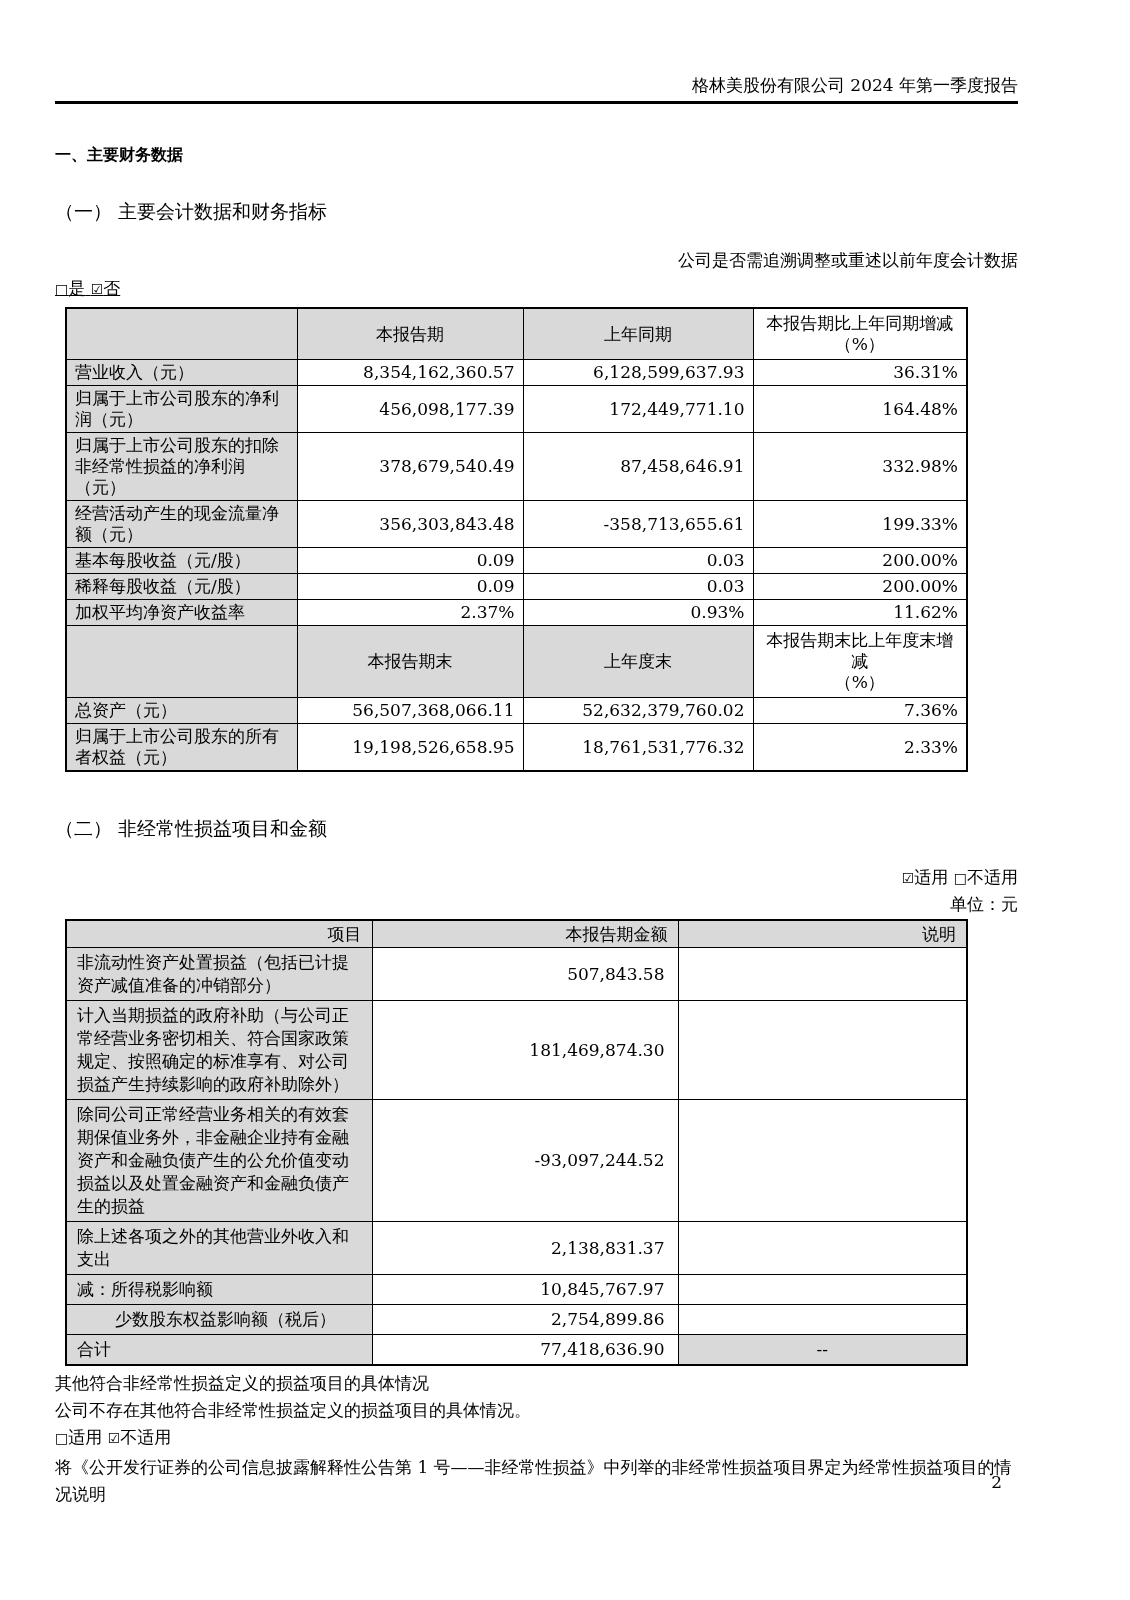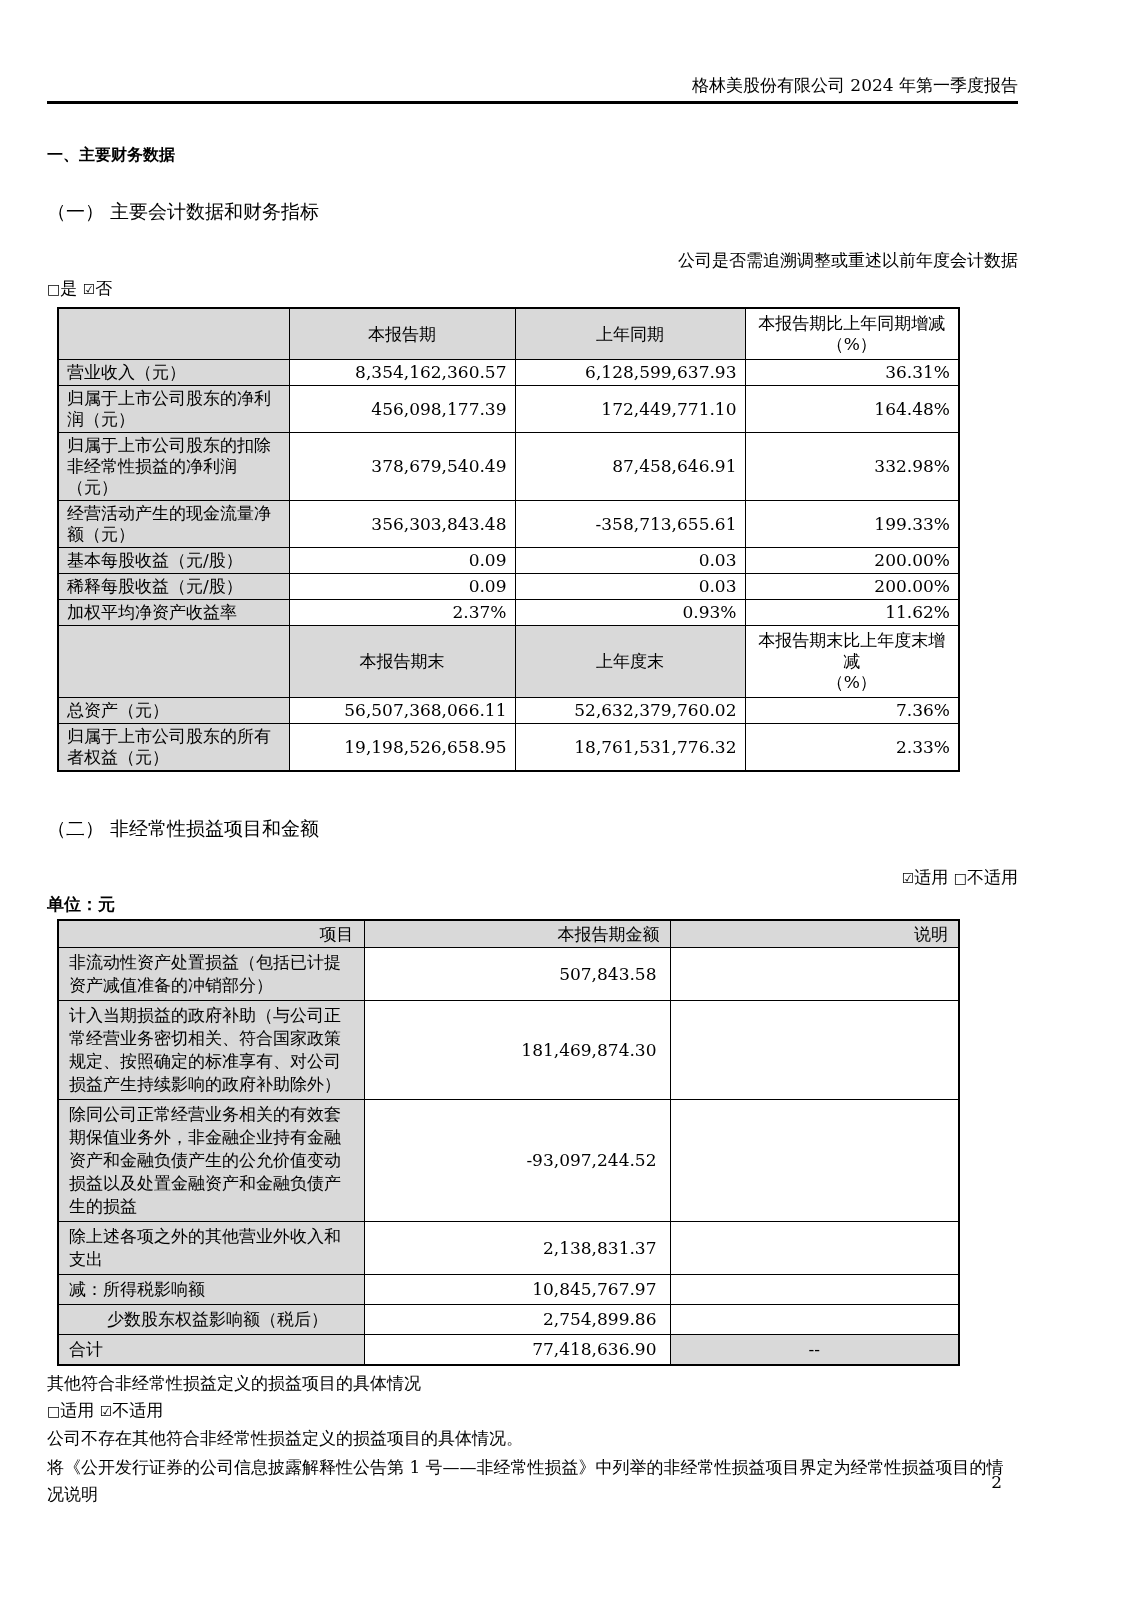--- a/index.html
+++ b/index.html
@@ -6,55 +6,55 @@
   html, body { margin: 0; padding: 0; }
   body {
     position: relative;
     width: 1130px;
     height: 1600px;
     background: #ffffff;
     color: #000000;
     font-family: "DejaVu Serif", "Liberation Serif", serif;
     overflow: hidden;
   }
-  .content { padding-left: 47px; padding-right: 112px; }
+  .content { padding-left: 47px; padding-right: 112px; margin-left: 8px; }
 
   .doc-header-title {
     padding-top: 75px;
     text-align: right;
     font-size: 17px;
     line-height: 20px;
   }
   .header-rule { margin-top: 6px; border-bottom: 3px solid #000; }
 
   h1.sec { font-size: 16px; font-weight: bold; margin: 37px 0 0 0; line-height: 27px; }
   h2.sec { font-size: 19px; font-weight: normal; margin: 31px 0 0 0; line-height: 24px; }
   h2.sec2 { margin-top: 44px; }
 
   p.bodyline { font-size: 17px; margin: 26px 0 0 0; line-height: 23px; text-align: right; }
-  p.checkline { font-size: 17px; margin: 5px 0 0 0; line-height: 23px; }
+  p.checkline { font-size: 17px; margin: 5px 0 0 0; line-height: 23px; text-decoration: underline; }
   .cbx { font-family: "DejaVu Sans", "Liberation Sans", sans-serif; font-size: 14px; }
 
   table {
     border-collapse: collapse;
     table-layout: fixed;
     margin-left: 10px;
     border: 2px solid #000;
     width: 901px;
   }
   td, th { border: 1px solid #000; font-weight: normal; }
   .shaded { background: #d9d9d9; }
 
   #table1 { margin-top: 6px; }
   #table1 td, #table1 th { font-size: 17px; line-height: 21px; padding: 2px 8px; vertical-align: middle; }
   #table1 th { text-align: center; padding: 4px 6px; }
   #table1 .lbl { text-align: left; }
   #table1 .num { text-align: right; }
 
-  .unit-line { text-align: left; font-size: 17px; margin: 3px 0 0 0; line-height: 23px; font-weight: bold; }
+  .unit-line { text-align: right; font-size: 17px; margin: 3px 0 0 0; line-height: 23px; }
 
   #table2 { margin-top: 3px; }
   #table2 td { font-size: 17px; line-height: 23px; padding: 3px 10px; vertical-align: middle; }
   #table2 th { font-size: 17px; line-height: 22px; padding: 2px 10px; text-align: right; vertical-align: middle; }
   #table2 .num { text-align: right; padding-right: 13px; }
   #table2 .note-cell { text-align: center; }
   #table2 .indent { padding-left: 48px; }
 
   .applicable { margin-top: 30px; }
   .notes p { font-size: 17px; line-height: 23px; margin: 4px 0 0 0; }
@@ -221,23 +221,23 @@
     <tr>
       <td class="shaded">合计</td>
       <td class="num">77,418,636.90</td>
       <td class="shaded note-cell">--</td>
     </tr>
   </tbody>
     </table>
 
   <div class="notes">
     <p class="first">其他符合非经常性损益定义的损益项目的具体情况</p>
+    <p>公司不存在其他符合非经常性损益定义的损益项目的具体情况。</p>
     <p>
       <span class="cbx">□</span><span>适用</span>
       <span class="cbx">☑</span><span>不适用</span>
     </p>
-    <p>公司不存在其他符合非经常性损益定义的损益项目的具体情况。</p>
     <p class="wide">将《公开发行证券的公司信息披露解释性公告第 1 号——非经常性损益》中列举的非经常性损益项目界定为经常性损益项目的情况说明</p>
   </div>
 
 </div>
 
 <div class="page-number">2</div>
 
 </body></html>

